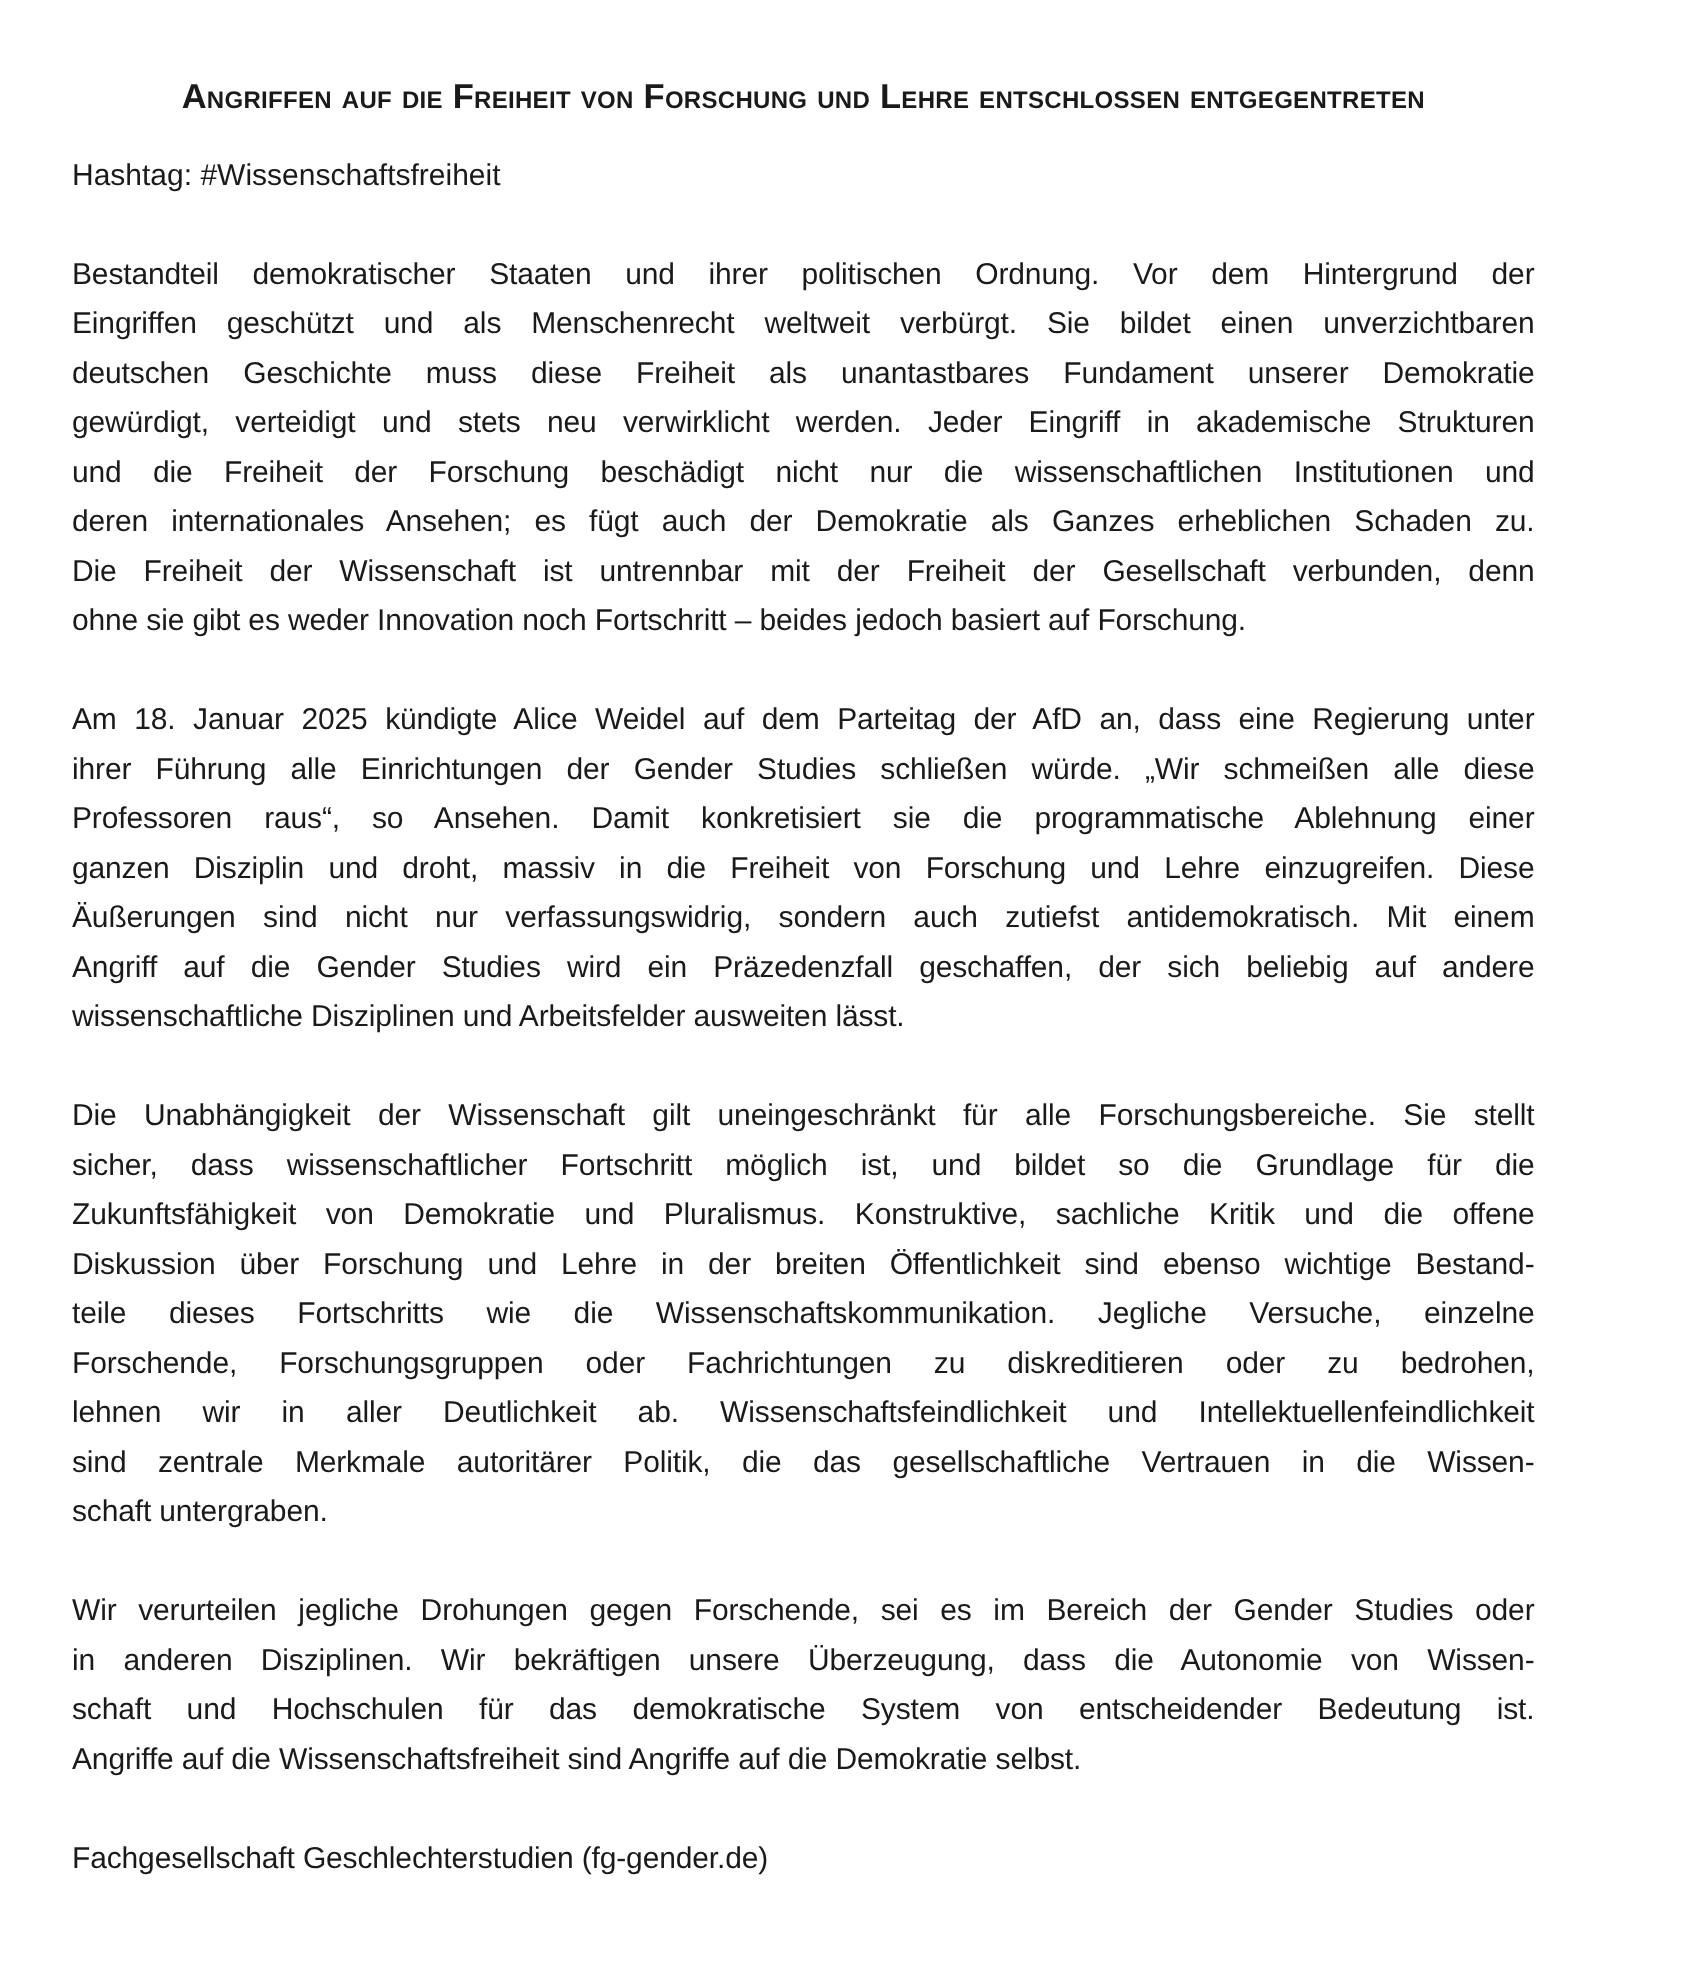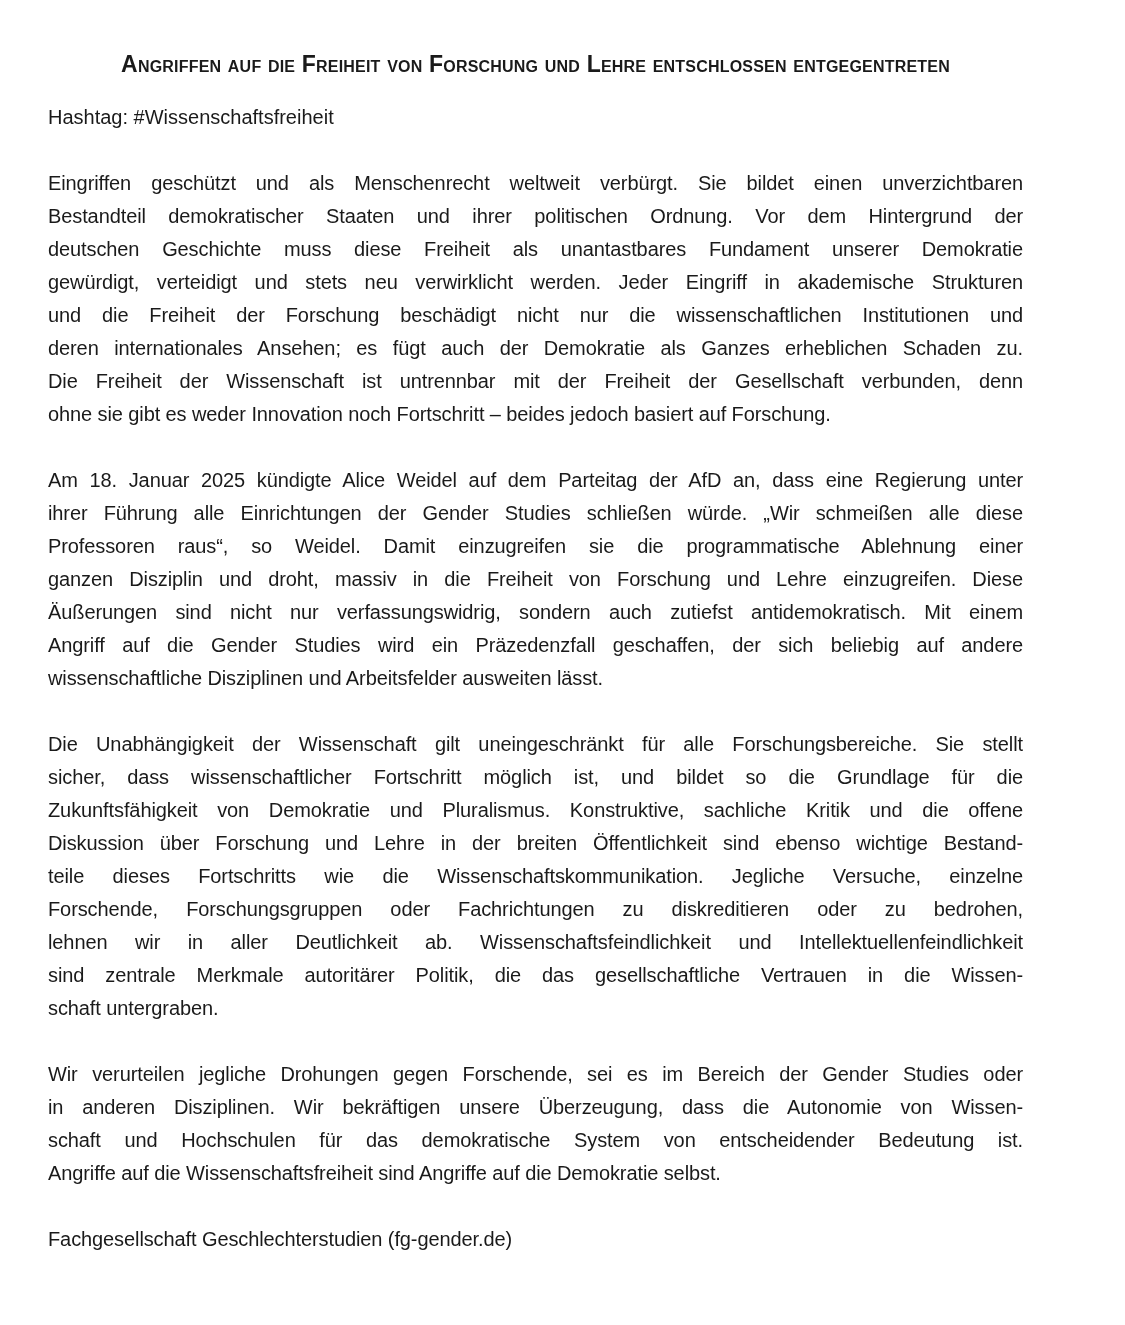--- a/index.html
+++ b/index.html
@@ -56,33 +56,33 @@
   }
 </style>
 </head>
 <body>
 
 <div class="page">
   <div class="doc-title">Angriffen auf die Freiheit von Forschung und Lehre entschlossen entgegentreten</div>
   <div class="doc-subtitle">Hashtag: #Wissenschaftsfreiheit</div>
   <div class="doc-body">
       <div class="paragraph">
+        <div class="line">Bestandteil demokratischer Staaten und ihrer politischen Ordnung. Vor dem Hintergrund der</div>
         <div class="line">Eingriffen geschützt und als Menschenrecht weltweit verbürgt. Sie bildet einen unverzichtbaren</div>
-        <div class="line">Bestandteil demokratischer Staaten und ihrer politischen Ordnung. Vor dem Hintergrund der</div>
         <div class="line">deutschen Geschichte muss diese Freiheit als unantastbares Fundament unserer Demokratie</div>
         <div class="line">gewürdigt, verteidigt und stets neu verwirklicht werden. Jeder Eingriff in akademische Strukturen</div>
         <div class="line">und die Freiheit der Forschung beschädigt nicht nur die wissenschaftlichen Institutionen und</div>
         <div class="line">deren internationales Ansehen; es fügt auch der Demokratie als Ganzes erheblichen Schaden zu.</div>
         <div class="line">Die Freiheit der Wissenschaft ist untrennbar mit der Freiheit der Gesellschaft verbunden, denn</div>
         <div class="line last">ohne sie gibt es weder Innovation noch Fortschritt – beides jedoch basiert auf Forschung.</div>
       </div>
       <div class="paragraph">
         <div class="line">Am 18. Januar 2025 kündigte Alice Weidel auf dem Parteitag der AfD an, dass eine Regierung unter</div>
         <div class="line">ihrer Führung alle Einrichtungen der Gender Studies schließen würde. „Wir schmeißen alle diese</div>
-        <div class="line">Professoren raus“, so Weidel. Damit einzugreifen sie die programmatische Ablehnung einer</div>
+        <div class="line">Professoren raus“, so Ansehen. Damit konkretisiert sie die programmatische Ablehnung einer</div>
         <div class="line">ganzen Disziplin und droht, massiv in die Freiheit von Forschung und Lehre einzugreifen. Diese</div>
         <div class="line">Äußerungen sind nicht nur verfassungswidrig, sondern auch zutiefst antidemokratisch. Mit einem</div>
         <div class="line">Angriff auf die Gender Studies wird ein Präzedenzfall geschaffen, der sich beliebig auf andere</div>
         <div class="line last">wissenschaftliche Disziplinen und Arbeitsfelder ausweiten lässt.</div>
       </div>
       <div class="paragraph">
         <div class="line">Die Unabhängigkeit der Wissenschaft gilt uneingeschränkt für alle Forschungsbereiche. Sie stellt</div>
         <div class="line">sicher, dass wissenschaftlicher Fortschritt möglich ist, und bildet so die Grundlage für die</div>
         <div class="line">Zukunftsfähigkeit von Demokratie und Pluralismus. Konstruktive, sachliche Kritik und die offene</div>
         <div class="line">Diskussion über Forschung und Lehre in der breiten Öffentlichkeit sind ebenso wichtige Bestand-</div>

